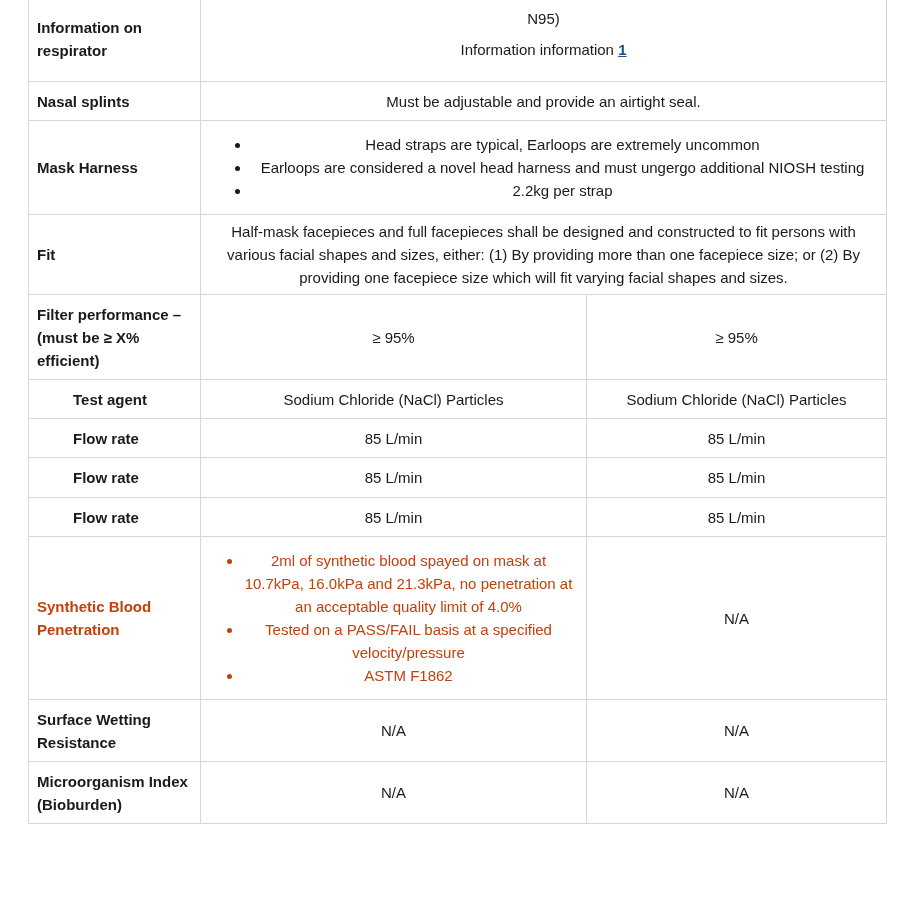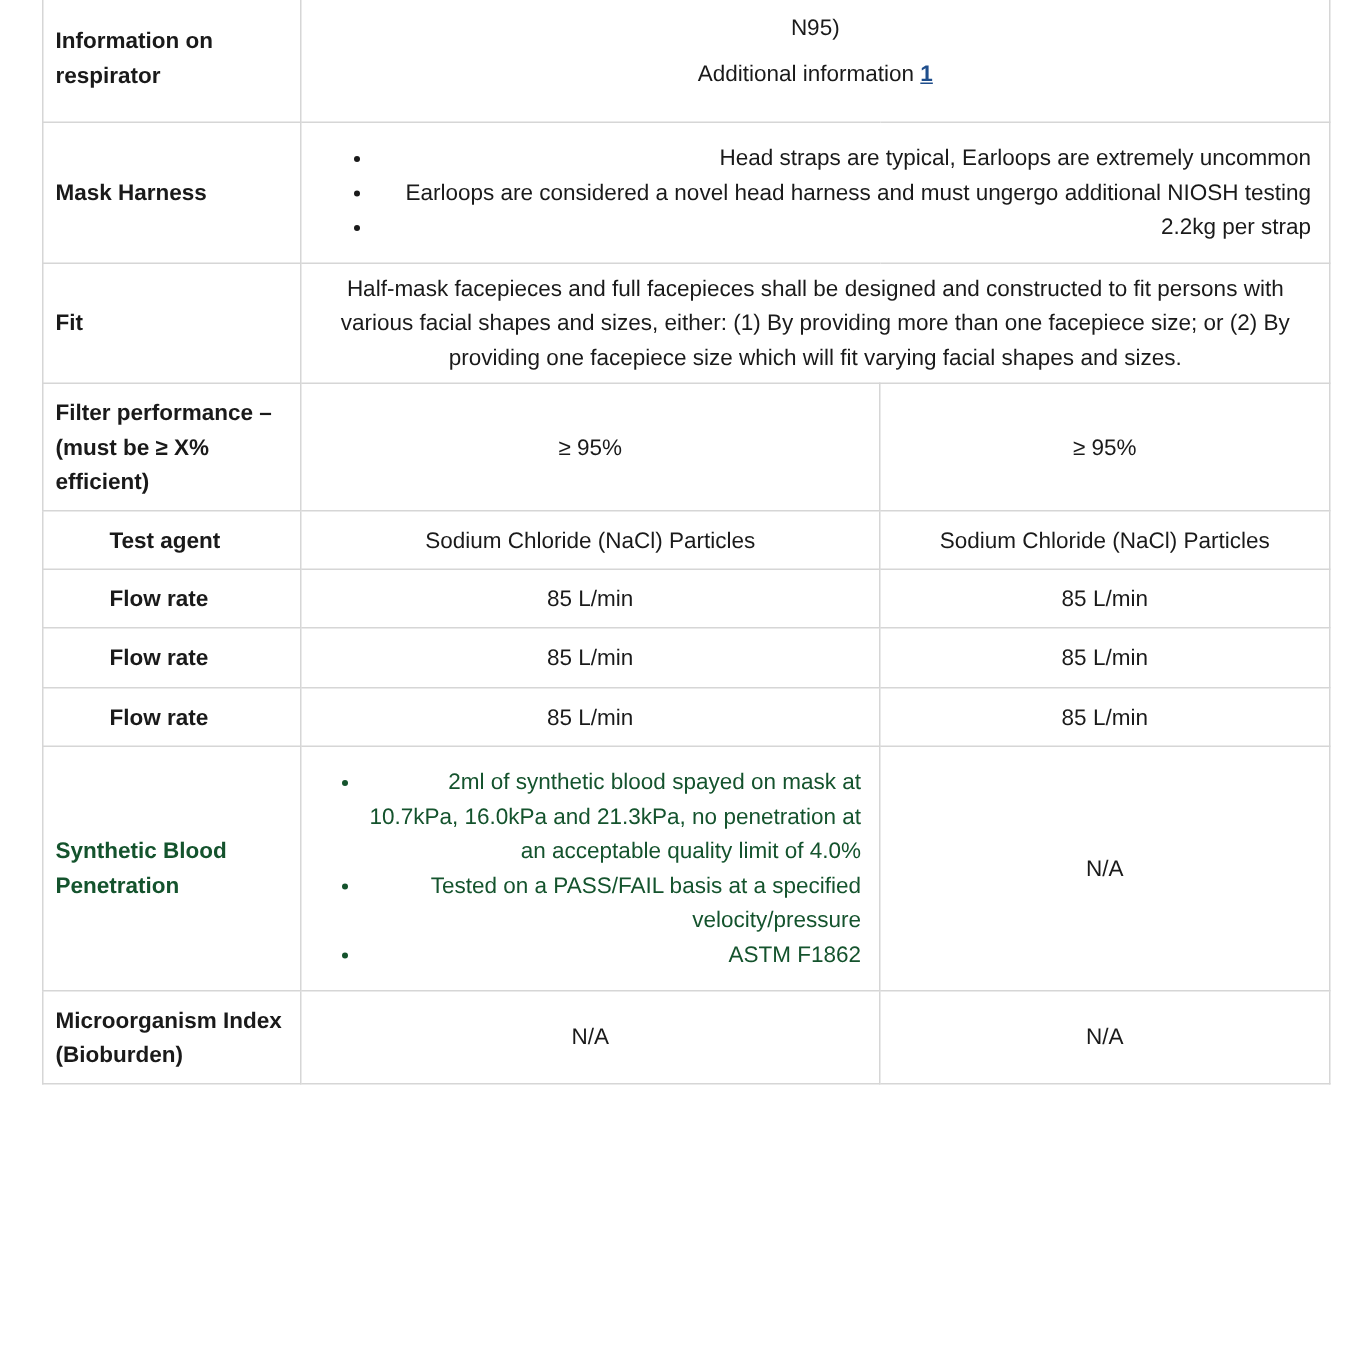--- a/index.html
+++ b/index.html
@@ -17,44 +17,48 @@
   td {
     border: 1px solid #d6d6d6; vertical-align: middle;
     line-height: 23px; padding: 0;
   }
   td.label {
     font-weight: bold; padding: 0 8px; text-align: left;
   }
   td.label.indent { padding-left: 44px; }
   td.val { text-align: center; padding: 0 10px; }
   td.val.span { text-align: center; }
-  ul { margin: 12px; padding: 0 0 0 28px; text-align: right; }
+  ul { margin: 12px; padding: 0 0 0 28px; text-align: center; }
   ul li { list-style: disc; }
-  .red { color: #14532d; }
+  .red { color: #c2410c; }
   a.ref { color: #1f4e8c; font-weight: bold; text-decoration: underline; }
   .p-gap { margin-top: 8px; }
 </style>
 </head>
 <body>
 
 <table>
   <colgroup>
       <col class="c1">
       <col class="c2">
       <col class="c3">
     </colgroup>
   <tbody>
     <tr style="height:109px;">
       <td class="label" style="padding-top:24px;">Information on respirator</td>
       <td class="val span" colspan="2" style="padding-top:14px;">
         <div>N95)</div>
         <div class="p-gap">
-          <span>Additional information </span><a class="ref" href="#">1</a>
+          <span>Information information </span><a class="ref" href="#">1</a>
         </div>
       </td>
+    </tr>
+    <tr style="height:39px;">
+      <td class="label">Nasal splints</td>
+      <td class="val span" colspan="2">Must be adjustable and provide an airtight seal.</td>
     </tr>
     <tr style="height:87px;">
       <td class="label">Mask Harness</td>
       <td colspan="2" style="padding-left:10px;">
         <ul style="padding-left:28px;">
           <li>Head straps are typical, Earloops are extremely uncommon</li>
           <li>Earloops are considered a novel head harness and must ungergo additional NIOSH testing</li>
           <li>2.2kg per strap</li>
         </ul>
       </td>
@@ -93,18 +97,23 @@
       <td class="red" style="padding-left:2px;">
         <ul>
           <li>2ml of synthetic blood spayed on mask at 10.7kPa, 16.0kPa and 21.3kPa, no penetration at an acceptable quality limit of 4.0%</li>
           <li>Tested on a PASS/FAIL basis at a specified velocity/pressure</li>
           <li>ASTM F1862</li>
         </ul>
       </td>
       <td class="val">N/A</td>
     </tr>
     <tr style="height:62px;">
+      <td class="label">Surface Wetting Resistance</td>
+      <td class="val">N/A</td>
+      <td class="val">N/A</td>
+    </tr>
+    <tr style="height:62px;">
       <td class="label">Microorganism Index (Bioburden)</td>
       <td class="val">N/A</td>
       <td class="val">N/A</td>
     </tr>
   </tbody>
 </table>
 
 </body></html>

